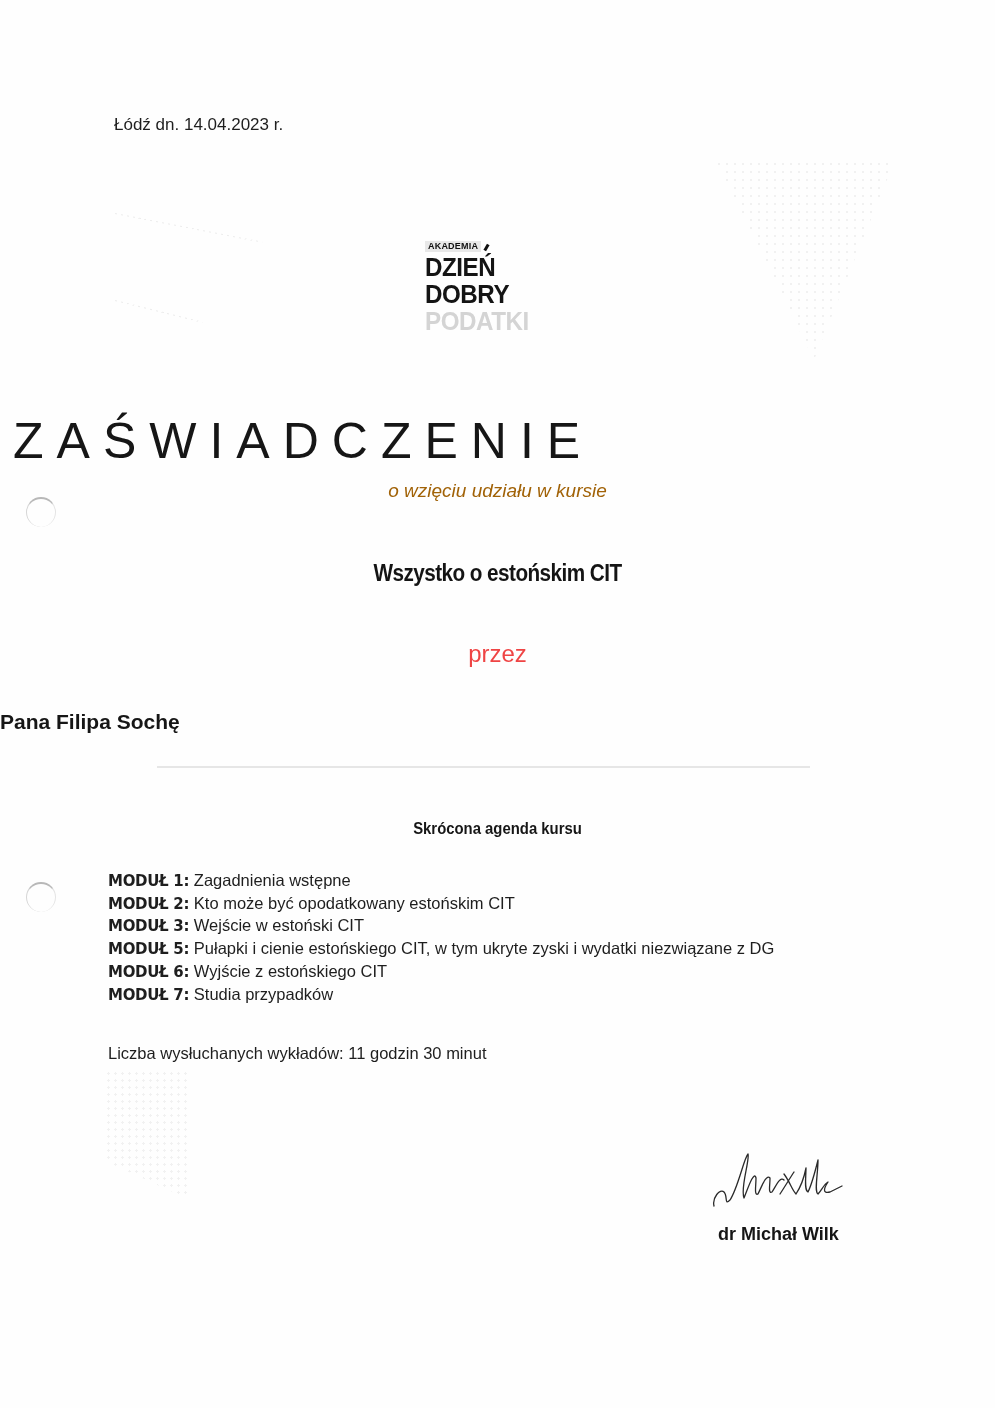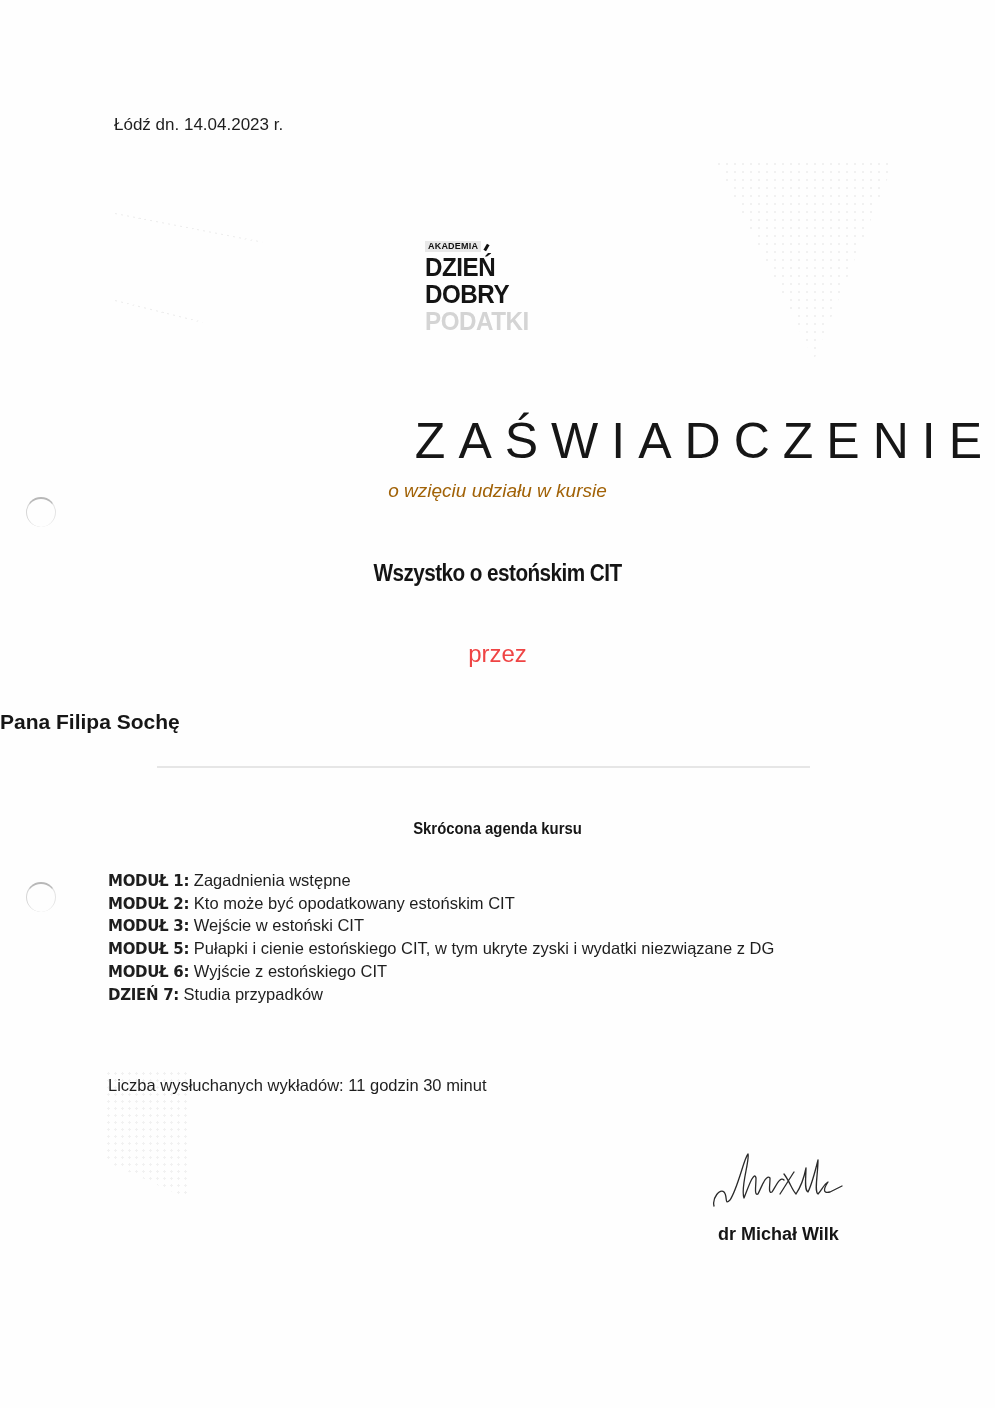--- a/index.html
+++ b/index.html
@@ -101,21 +101,21 @@
       transform: scaleX(0.93);
       transform-origin: left;
     }
     .logo .l-dzien { color: #141414; margin-top: 2px; }
     .logo .l-dobry { color: #141414; margin-top: 1px; }
     .logo .l-podatki { color: #d4d4d4; margin-top: 1px; }
 
     .title {
       position: absolute;
       left: 0; right: 0; top: 412px;
-      text-align: right;
+      text-align: left;
       font-size: 50px;
       font-weight: normal;
       letter-spacing: 13px;
       padding-left: 13px;
       color: #161616;
       margin: 0;
     }
     .subtitle {
       position: absolute;
       left: 0; right: 0; top: 480px;
@@ -177,21 +177,20 @@
       font-family: "DejaVu Sans", sans-serif;
       font-weight: bold;
       font-size: 15px;
       letter-spacing: -0.3px;
     }
     .hours {
       position: absolute;
       left: 108px; top: 1044px;
       font-size: 16.5px;
       color: #1e1e1e;
-      margin-top: 32px;
     }
     .signature {
       position: absolute;
       left: 710px; top: 1148px;
       width: 140px; height: 70px;
     }
     .signer {
       position: absolute;
       left: 718px; top: 1224px;
       font-size: 18px;
@@ -231,21 +230,21 @@
   <div class="rule"></div>
 
   <div class="agenda-title">Skrócona agenda kursu</div>
 
   <ul class="modules">
     <li><span class="mod-label">MODUŁ 1:</span> <span>Zagadnienia wstępne</span></li>
     <li><span class="mod-label">MODUŁ 2:</span> <span>Kto może być opodatkowany estońskim CIT</span></li>
     <li><span class="mod-label">MODUŁ 3:</span> <span>Wejście w estoński CIT</span></li>
     <li><span class="mod-label">MODUŁ 5:</span> <span>Pułapki i cienie estońskiego CIT, w tym ukryte zyski i wydatki niezwiązane z DG</span></li>
     <li><span class="mod-label">MODUŁ 6:</span> <span>Wyjście z estońskiego CIT</span></li>
-    <li><span class="mod-label">DZIEŃ 7:</span> <span>Studia przypadków</span></li>
+    <li><span class="mod-label">MODUŁ 7:</span> <span>Studia przypadków</span></li>
   </ul>
 
   <div class="hours">Liczba wysłuchanych wykładów: 11 godzin 30 minut</div>
 
   <svg class="signature" viewBox="0 0 140 70" fill="none" stroke="#2a2a2a" stroke-width="1.3" stroke-linecap="round" stroke-linejoin="round">
     <path d="M4 58 C 2 50, 10 40, 14 44 C 18 48, 14 58, 20 52 C 28 40, 34 10, 38 6 C 40 12, 30 40, 34 50 C 38 40, 44 22, 46 30 C 46 38, 44 48, 48 46 C 52 38, 56 26, 60 30 C 60 38, 58 46, 62 44 C 66 38, 70 28, 74 32 M 70 46 C 74 40, 80 30, 84 24 M 74 26 C 80 34, 82 42, 86 46 C 90 40, 94 30, 96 20 C 96 30, 94 42, 98 44 C 102 36, 106 20, 108 12 C 108 26, 104 44, 108 46 C 112 42, 114 36, 118 34 C 114 40, 112 46, 120 44 C 124 42, 128 40, 132 38"></path>
   </svg>
 
   <div class="signer">dr Michał Wilk</div>
 

